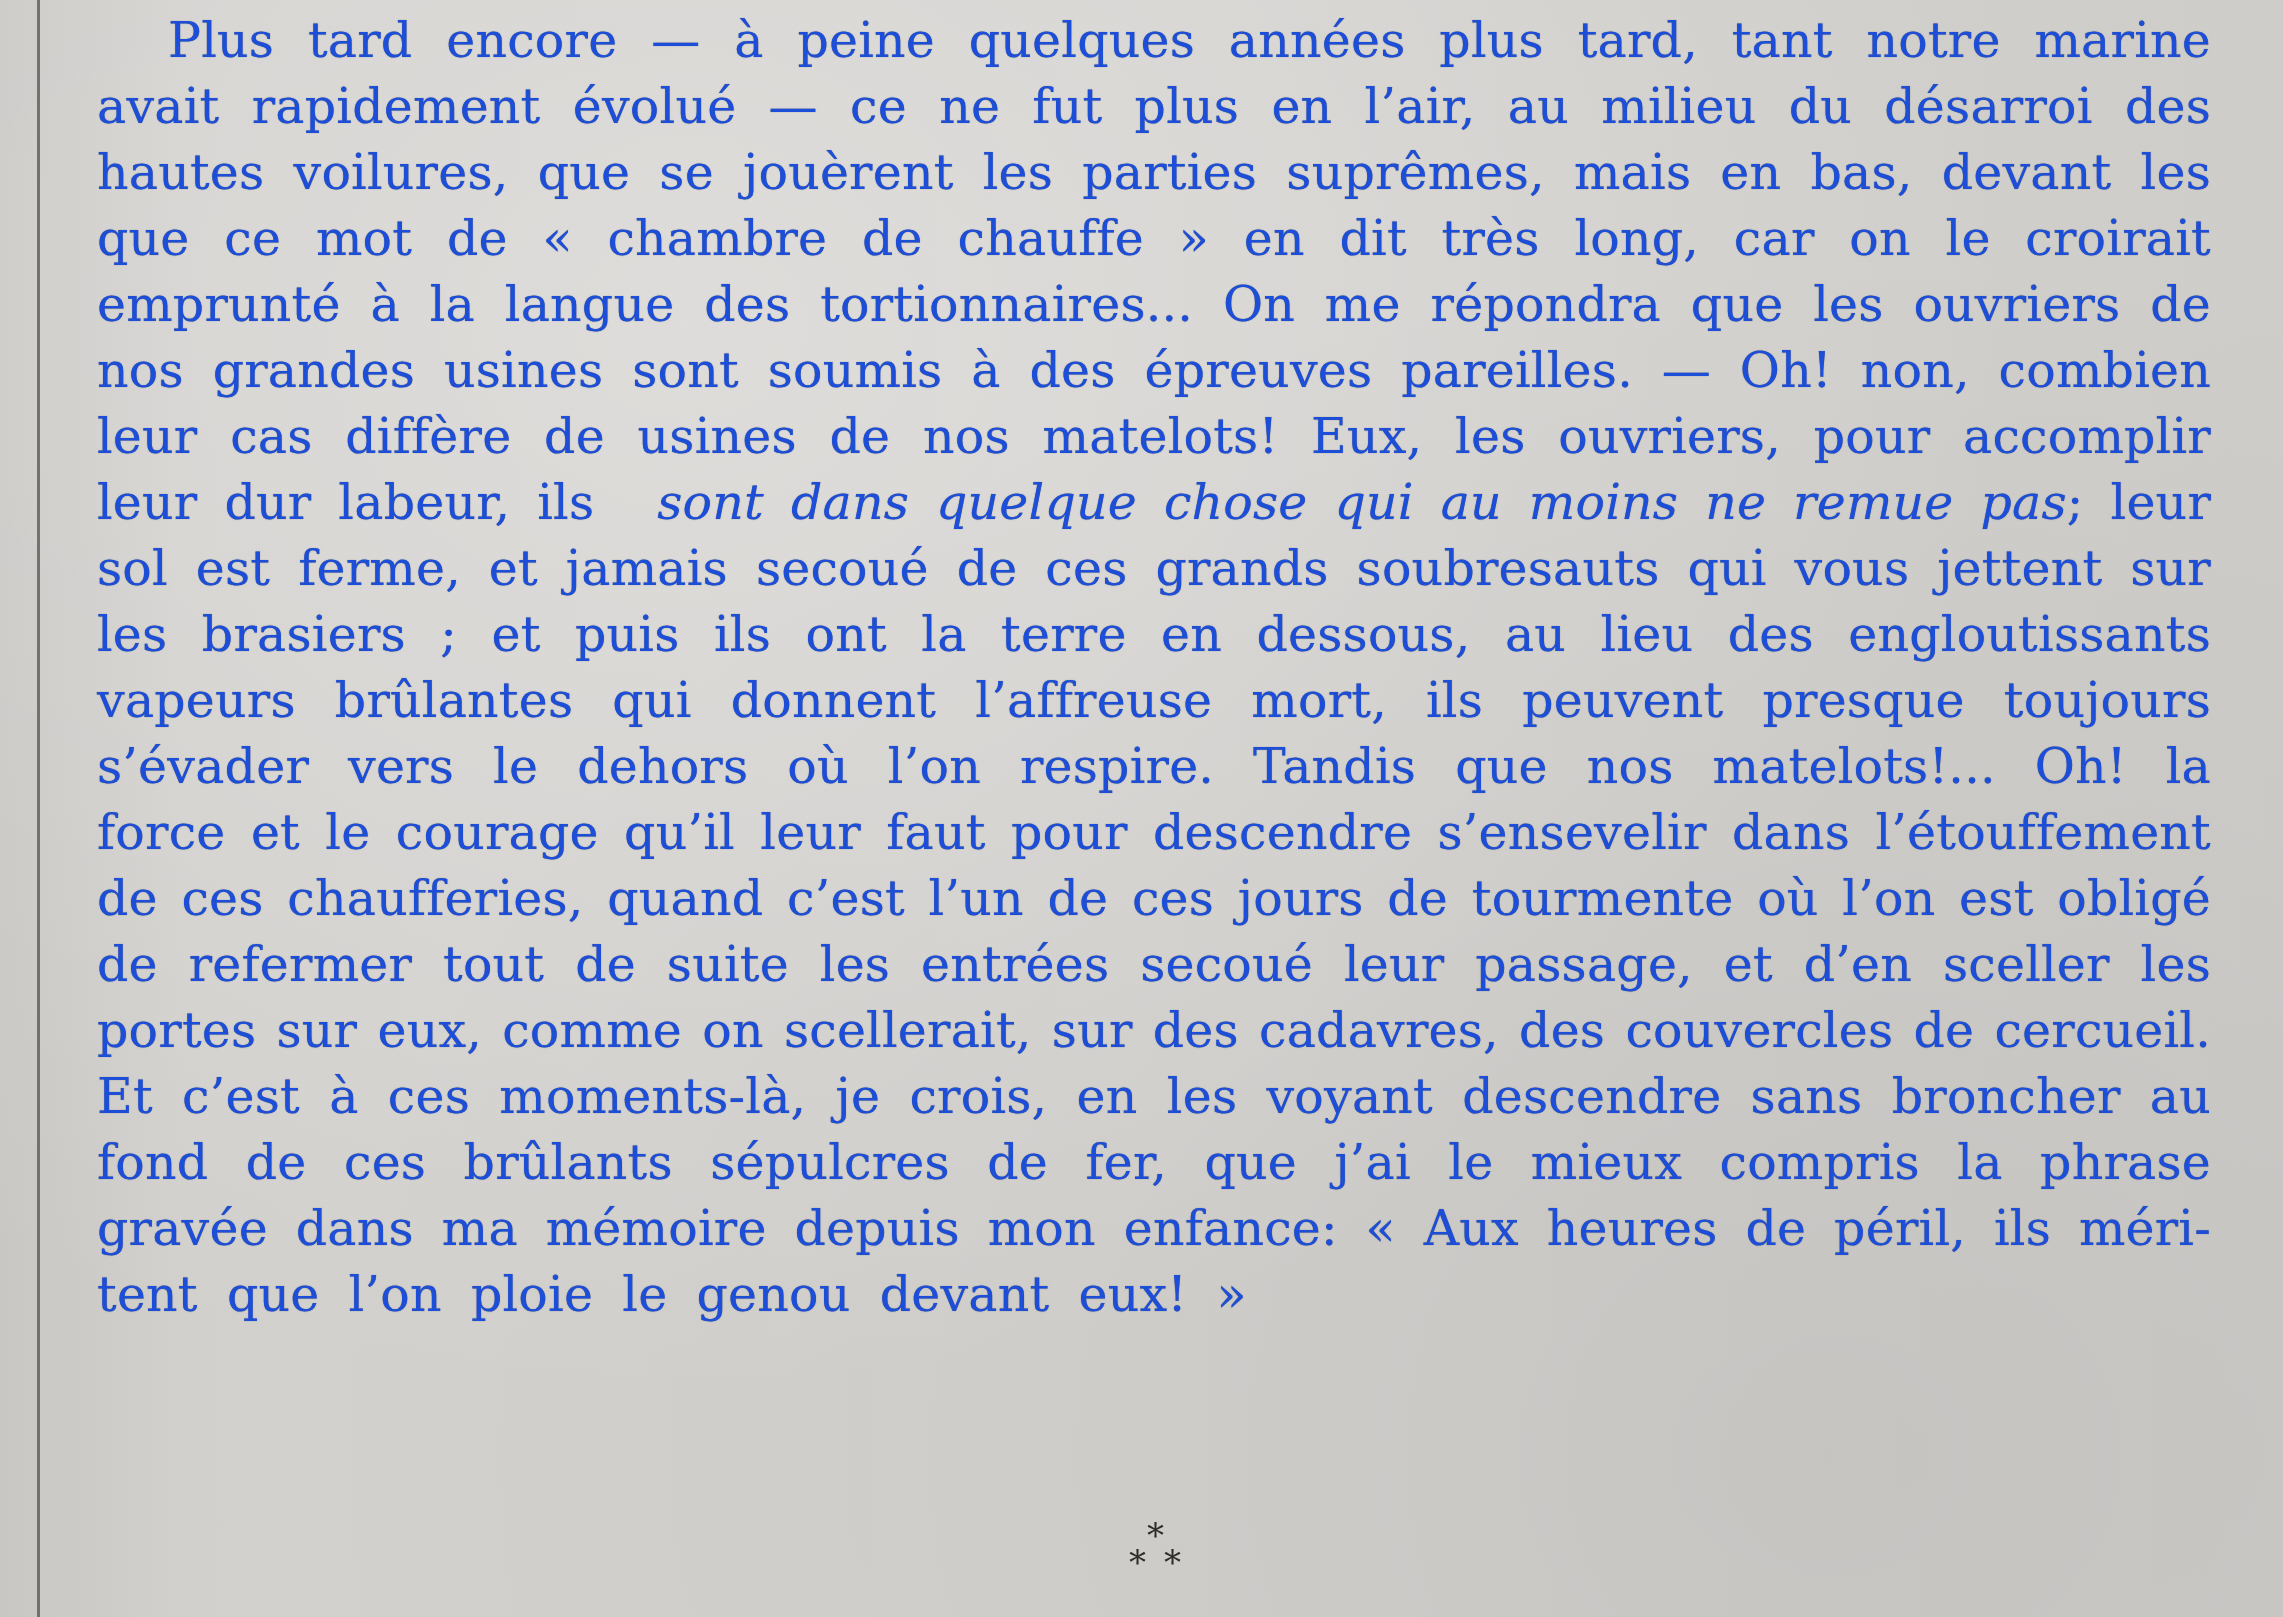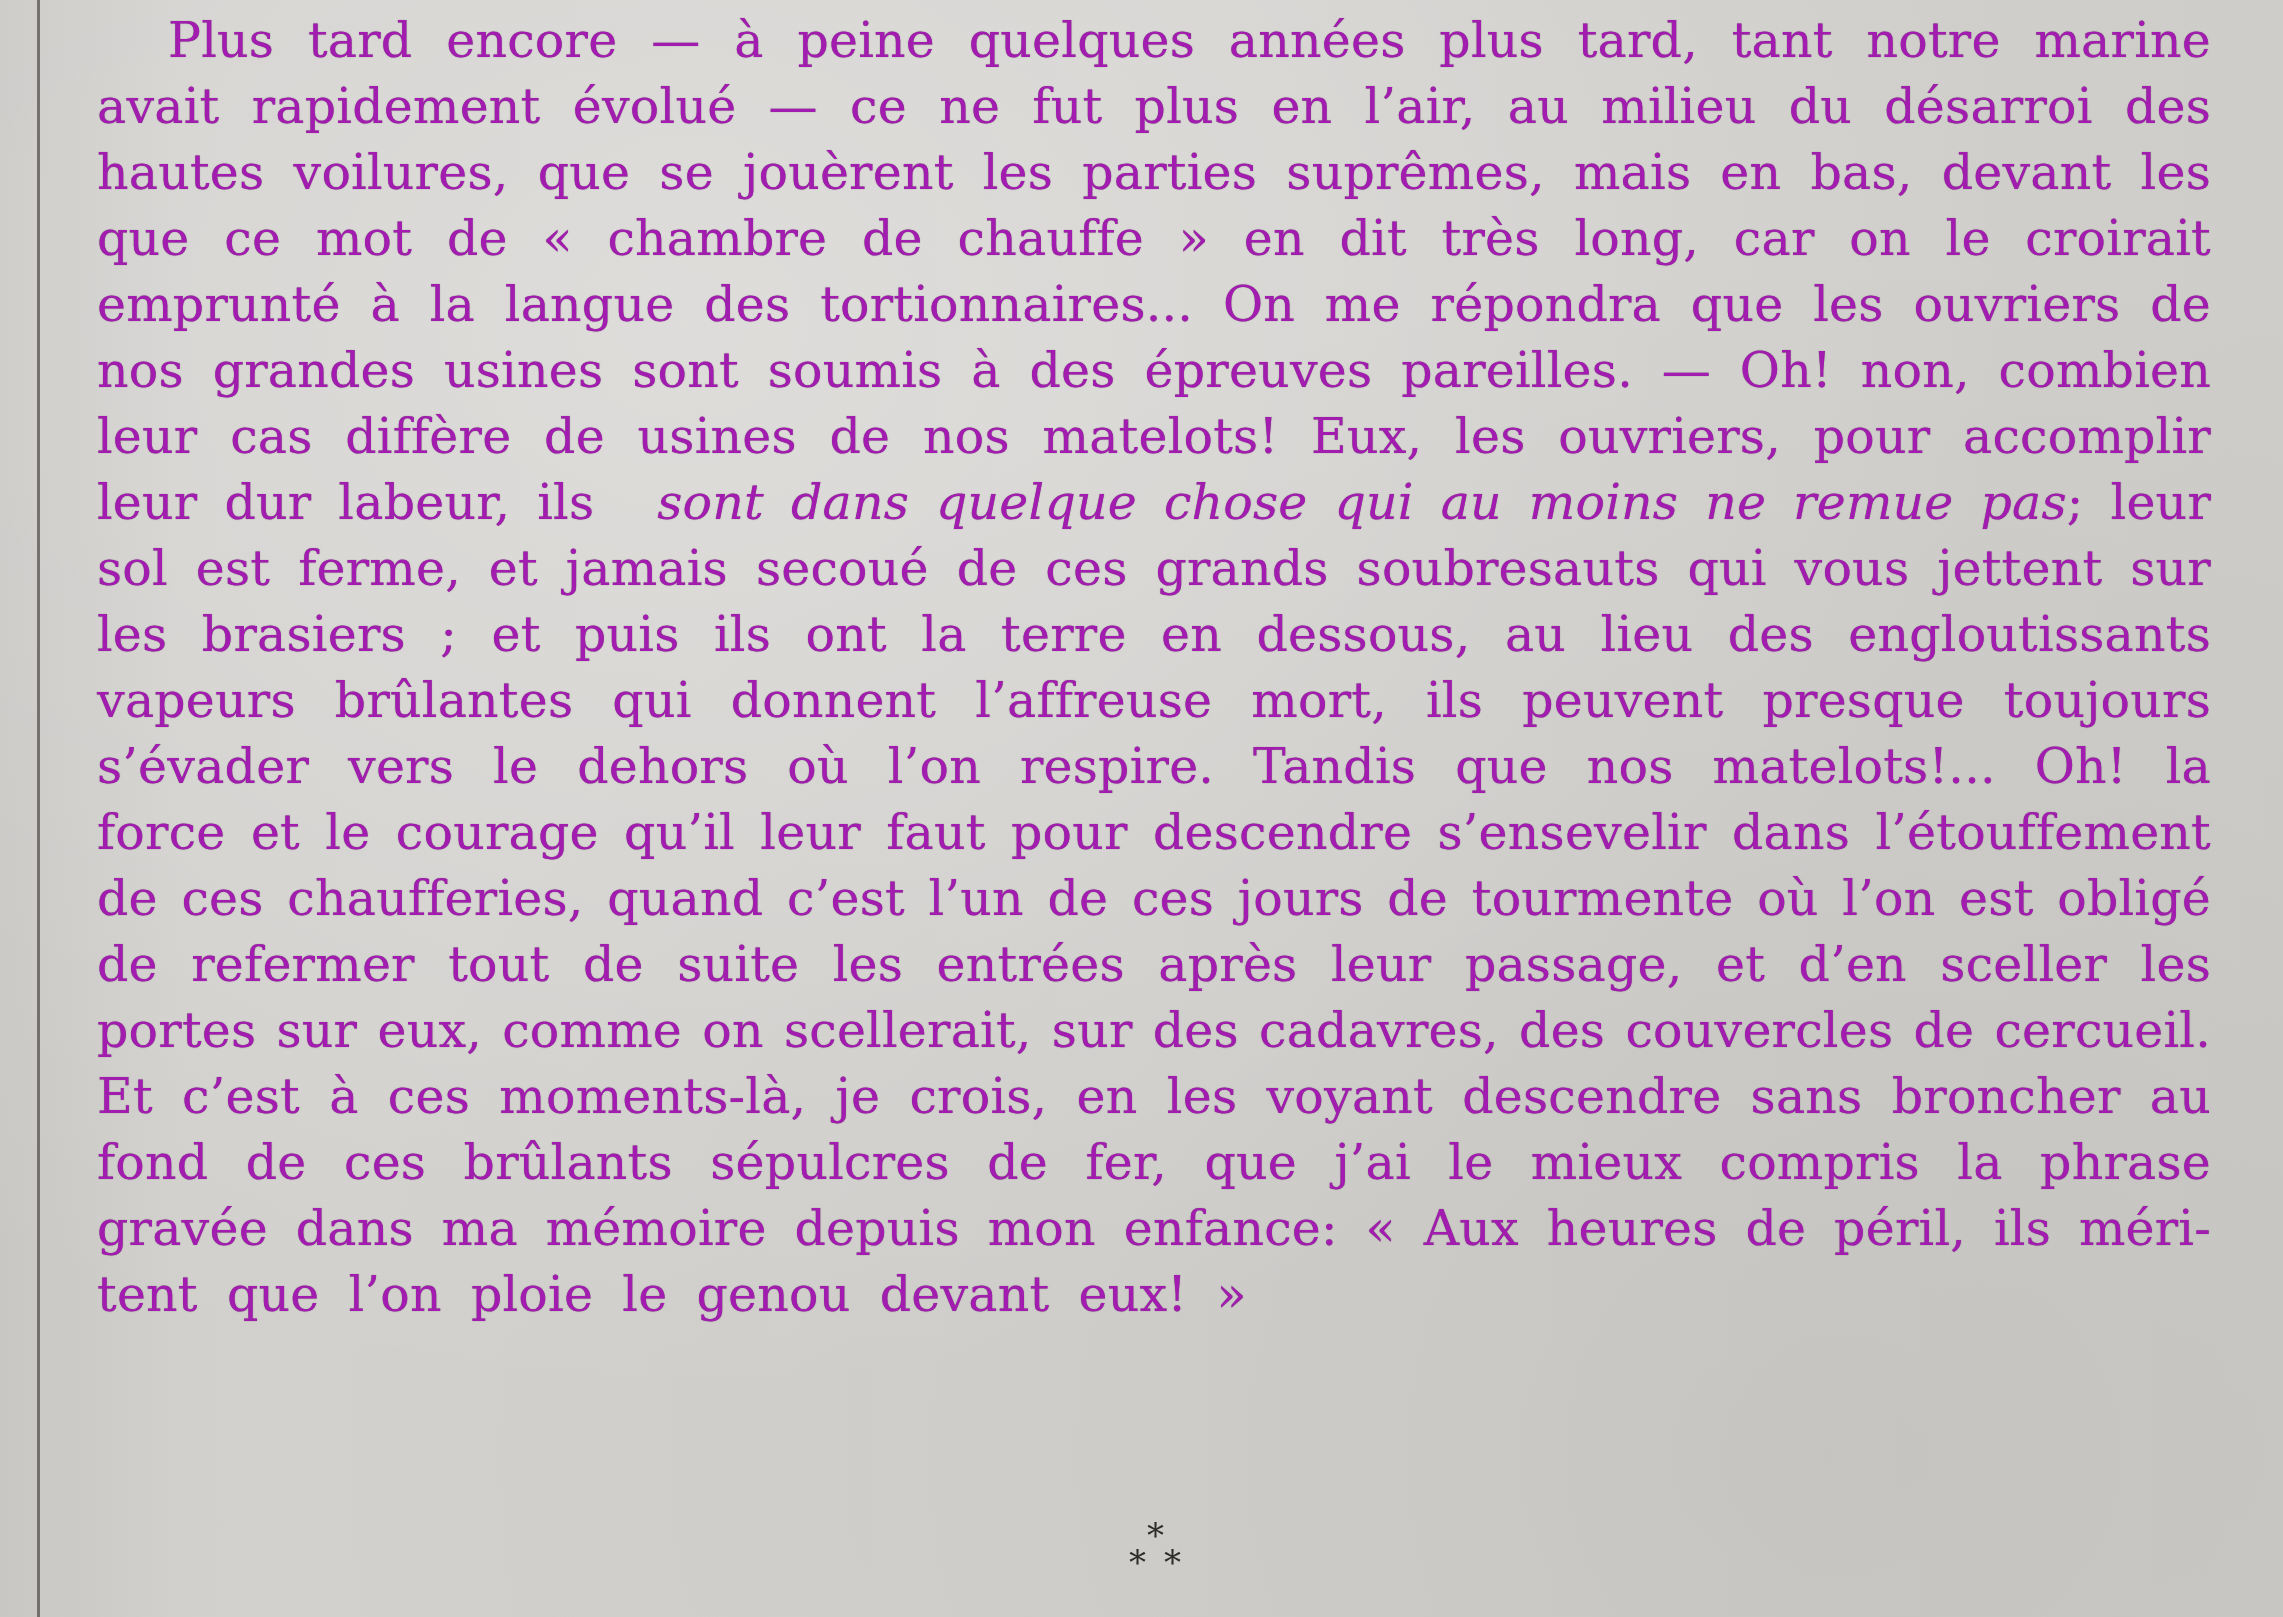--- a/index.html
+++ b/index.html
@@ -42,21 +42,21 @@
     white-space: pre;
     opacity: 0.9;
   }
   .text-block {
     position: absolute;
     left: 97px;
     top: 7.6px;
     width: 2114px;
     font-size: 49px;
     line-height: 66px;
-    color: #a21caf;
+    color: #1d4ed8;
     letter-spacing: 0.2px;
     text-shadow: 0 0 1px rgba(30,28,26,0.55);
   }
   .line {
     display: block;
     height: 66px;
     white-space: nowrap;
     text-align: justify;
     text-align-last: justify;
     overflow: visible;
@@ -103,21 +103,21 @@
   <span class="line">emprunté à la langue des tortionnaires... On me répondra que les ouvriers de</span>
   <span class="line">nos grandes usines sont soumis à des épreuves pareilles. — Oh! non, combien</span>
   <span class="line">leur cas diffère de usines de nos matelots! Eux, les ouvriers, pour accomplir</span>
   <span class="line"><span>leur dur labeur, ils </span><span class="ital">sont dans quelque chose qui au moins ne remue pas</span><span>; leur</span></span>
   <span class="line">sol est ferme, et jamais secoué de ces grands soubresauts qui vous jettent sur</span>
   <span class="line">les brasiers ; et puis ils ont la terre en dessous, au lieu des engloutissants</span>
   <span class="line">vapeurs brûlantes qui donnent l’affreuse mort, ils peuvent presque toujours</span>
   <span class="line">s’évader vers le dehors où l’on respire. Tandis que nos matelots!... Oh! la</span>
   <span class="line">force et le courage qu’il leur faut pour descendre s’ensevelir dans l’étouffement</span>
   <span class="line">de ces chaufferies, quand c’est l’un de ces jours de tourmente où l’on est obligé</span>
-  <span class="line">de refermer tout de suite les entrées après leur passage, et d’en sceller les</span>
+  <span class="line">de refermer tout de suite les entrées secoué leur passage, et d’en sceller les</span>
   <span class="line">portes sur eux, comme on scellerait, sur des cadavres, des couvercles de cercueil.</span>
   <span class="line">Et c’est à ces moments-là, je crois, en les voyant descendre sans broncher au</span>
   <span class="line">fond de ces brûlants sépulcres de fer, que j’ai le mieux compris la phrase</span>
   <span class="line">gravée dans ma mémoire depuis mon enfance: « Aux heures de péril, ils méri-</span>
   <span class="line last">tent que l’on  ploie  le genou   devant eux! »</span>
 </div>
 
 <div class="asterism">
   <span class="a1">*</span>
   <span class="a2">*</span>

